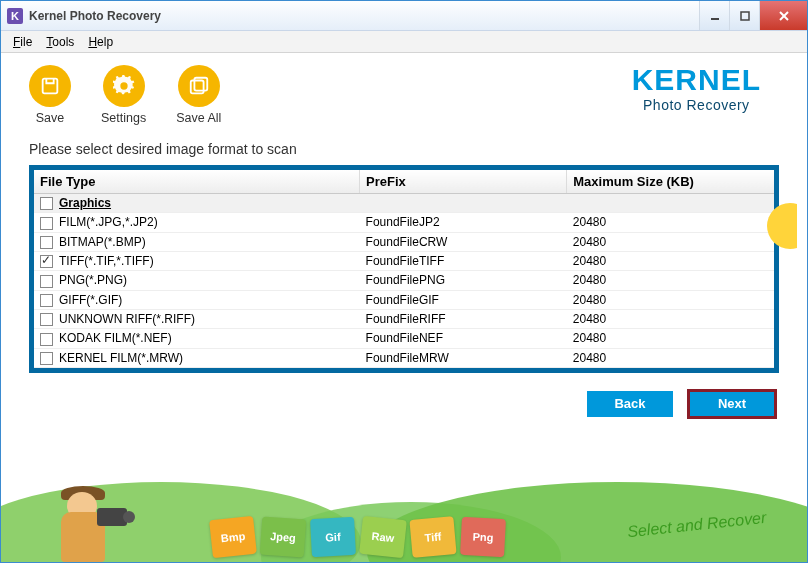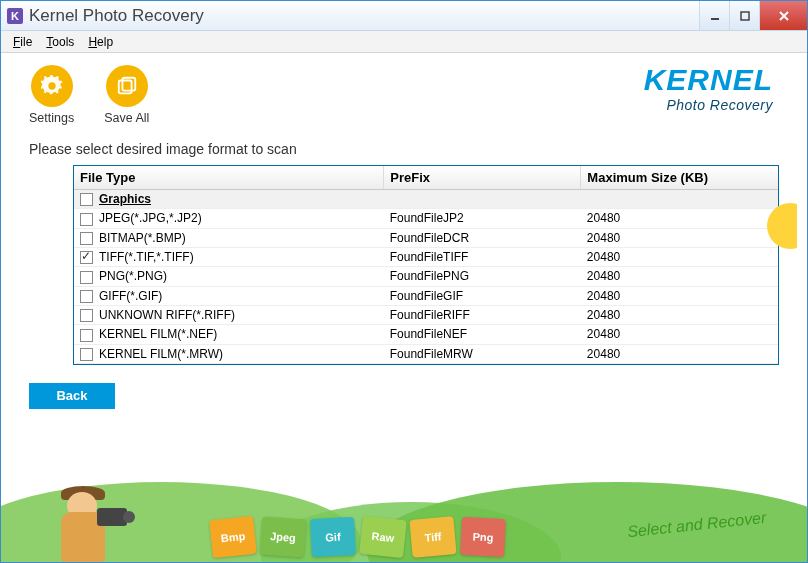--- a/index.html
+++ b/index.html
@@ -1,46 +1,46 @@
 <!DOCTYPE html>
 <html><head>
 <meta charset="utf-8">
 <style>
 * { box-sizing: border-box; margin: 0; padding: 0; }
 body { font-family: "Segoe UI", Tahoma, sans-serif; font-size: 12px; background: #fff; width: 808px; height: 563px; overflow: hidden; border: 1px solid #3b8bd0; }
 .titlebar { height: 30px; background: linear-gradient(#fdfeff, #e5eef9); display: flex; align-items: center; border-bottom: 1px solid #c9d6e8; }
 .titlebar-icon { width: 16px; height: 16px; margin: 0 6px; background: #6a4fb0; display: inline-flex; align-items: center; justify-content: center; color: #fff; font-weight: bold; font-size: 11px; border-radius: 2px; }
-.titlebar-text { flex: 1; color: #444; font-size: 17px; }
+.titlebar-text { flex: 1; color: #444; font-size: 12px; font-weight: bold; }
 .winbtns { display: flex; height: 100%; }
 .winbtn { width: 30px; display: flex; align-items: center; justify-content: center; border-left: 1px solid #d0dae6; background: linear-gradient(#f7fbff,#dce8f6); }
 .winbtn.close { width: 48px; background: linear-gradient(#e57373,#c93a2b); color: #fff; }
 .menubar { height: 22px; background: #f3f3f3; border-bottom: 1px solid #d4d4d4; display: flex; align-items: center; padding: 0 6px; gap: 2px; }
 .menubar span { padding: 0 6px; }
 .menubar span:first-letter { text-decoration: underline; }
 .content { position: relative; padding: 12px 28px 0 28px; height: calc(100% - 52px); background: #fff; }
 .toolbar { display: flex; gap: 30px; align-items: flex-start; }
 .tb-item { text-align: center; cursor: pointer; }
 .tb-circle { width: 42px; height: 42px; border-radius: 50%; background: #f6b600; margin: 0 auto 4px; display: flex; align-items: center; justify-content: center; color: #fff; }
 .tb-label { color: #333; font-size: 12.5px; }
-.brand { position: absolute; right: 34px; top: 10px; text-align: right; font-style: italic; }
+.brand { position: absolute; right: 46px; top: 10px; text-align: center; }
 .brand-k { font-size: 30px; font-weight: 600; color: #0098db; letter-spacing: 1px; }
 .brand-sub { color: #0c4a6e; font-size: 14px; letter-spacing: 0.5px; }
 .instruction { margin-top: 16px; margin-bottom: 8px; color: #333; font-size: 14px; }
-.tablewrap { border: 1px solid #0369a1; background: #fff; margin-left: 44px; }
+.tablewrap { border: 5px solid #0369a1; background: #fff; }
 table { width: 100%; border-collapse: collapse; font-size: 12px; }
 thead th { text-align: left; font-weight: bold; background: linear-gradient(#fff,#ededed); border-bottom: 1px solid #c9c9c9; border-right: 1px solid #dcdcdc; padding: 4px 6px; font-size: 13px; }
 thead th:last-child { border-right: none; }
 tbody td { padding: 2px 6px; border-bottom: 1px solid #eee; }
 .col-type { width: 44%; }
 .col-prefix { width: 28%; }
 .col-size { width: 28%; }
 .grouprow td { background: #f1f1f1; font-weight: bold; text-decoration: underline; }
 .chk { display: inline-block; width: 13px; height: 13px; border: 1px solid #888; background: #fff; vertical-align: middle; margin-right: 6px; position: relative; }
 .chk.checked::after { content: "✓"; position: absolute; top: -3px; left: 0; font-size: 12px; color: #333; }
-.actions { margin-top: 18px; display: flex; justify-content: center; gap: 16px; padding-right: 4px; flex-direction: column; }
+.actions { margin-top: 18px; display: flex; justify-content: flex-end; gap: 16px; padding-right: 4px; }
 .btn { width: 86px; height: 26px; display: flex; align-items: center; justify-content: center; color: #fff; font-weight: bold; font-size: 13px; cursor: pointer; }
 .btn-back { background: #0098db; }
 .btn-next { background: #0098db; outline: 3px solid #8a1d28; outline-offset: -1px; }
 .decor { position: absolute; left: 0; right: 0; bottom: 0; height: 90px; pointer-events: none; overflow: hidden; }
 .decor .hill1 { position: absolute; bottom: -40px; left: -40px; width: 400px; height: 120px; background: #8fd06c; border-radius: 50%; }
 .decor .hill2 { position: absolute; bottom: -60px; right: -60px; width: 500px; height: 140px; background: #6fc24a; border-radius: 50%; opacity: 0.9; }
 .decor .hill3 { position: absolute; bottom: -50px; left: 260px; width: 300px; height: 110px; background: #7ac95a; border-radius: 50%; opacity: 0.85; }
 .decor .tagline { position: absolute; right: 40px; bottom: 28px; color: #3b9b1f; font-size: 16px; font-style: italic; transform: rotate(-6deg); }
 .decor-top-sun { position: absolute; right: 10px; top: 150px; width: 40px; height: 46px; overflow: hidden; }
 .decor-top-sun .s { width: 46px; height: 46px; background: #ffd43a; border-radius: 50%; margin-left: 10px; }
@@ -87,20 +87,29 @@
 </div>
 
 <div class="content">
   <div class="decor-top-sun">
       <div class="s"></div>
     </div>
 
   <div class="toolbar">
     <div class="tb-item">
       <div class="tb-circle">
+          <svg width="22" height="22" viewBox="0 0 24 24" fill="none" stroke="#fff" stroke-width="2">
+            <rect x="4" y="4" width="16" height="16" rx="2"></rect>
+            <polyline points="8,4 8,9 16,9 16,4"></polyline>
+          </svg>
+        </div>
+      <div class="tb-label">Save</div>
+    </div>
+    <div class="tb-item">
+      <div class="tb-circle">
           <svg width="22" height="22" viewBox="0 0 24 24" fill="#fff">
             <path d="M12 8a4 4 0 100 8 4 4 0 000-8zm9 4l2 1-1 2-2-.5a8 8 0 01-1.5 2.6l.8 2-2 1-1.4-1.6a8 8 0 01-3 .5l-.9 2h-2l-.9-2a8 8 0 01-3-.5L5 20l-2-1 .8-2A8 8 0 012.3 14.5L.3 15l-1-2 2-1a8 8 0 010-3l-2-1 1-2 2 .5A8 8 0 013.8 3.9L3 2l2-1 1.4 1.6a8 8 0 013-.5L10.3 0h2l.9 2a8 8 0 013 .5L17.6 1l2 1-.8 2a8 8 0 011.5 2.6l2-.5 1 2-2 1a8 8 0 010 3z" opacity="0.95"></path>
           </svg>
         </div>
       <div class="tb-label">Settings</div>
     </div>
     <div class="tb-item">
       <div class="tb-circle">
           <svg width="22" height="22" viewBox="0 0 24 24" fill="none" stroke="#fff" stroke-width="2">
             <rect x="3" y="6" width="14" height="14" rx="2"></rect>
@@ -125,27 +134,27 @@
           <th class="col-type">File Type</th>
           <th class="col-prefix">PreFix</th>
           <th class="col-size">Maximum Size (KB)</th>
         </tr>
       </thead>
       <tbody id="tbody">
           <tr class="grouprow">
             <td colspan="3"><span class="chk"></span><span>Graphics</span></td>
           </tr>
           <tr>
-            <td><span class="chk"></span><span>JPEG(*.JPG,*.JP2)</span></td>
+            <td><span class="chk"></span><span>FILM(*.JPG,*.JP2)</span></td>
             <td>FoundFileJP2</td>
             <td>20480</td>
           </tr>
           <tr>
             <td><span class="chk"></span><span>BITMAP(*.BMP)</span></td>
-            <td>FoundFileDCR</td>
+            <td>FoundFileCRW</td>
             <td>20480</td>
           </tr>
           <tr>
             <td><span class="chk checked"></span><span>TIFF(*.TIF,*.TIFF)</span></td>
             <td>FoundFileTIFF</td>
             <td>20480</td>
           </tr>
           <tr>
             <td><span class="chk"></span><span>PNG(*.PNG)</span></td>
             <td>FoundFilePNG</td>
@@ -155,35 +164,36 @@
             <td><span class="chk"></span><span>GIFF(*.GIF)</span></td>
             <td>FoundFileGIF</td>
             <td>20480</td>
           </tr>
           <tr>
             <td><span class="chk"></span><span>UNKNOWN RIFF(*.RIFF)</span></td>
             <td>FoundFileRIFF</td>
             <td>20480</td>
           </tr>
           <tr>
-            <td><span class="chk"></span><span>KERNEL FILM(*.NEF)</span></td>
+            <td><span class="chk"></span><span>KODAK FILM(*.NEF)</span></td>
             <td>FoundFileNEF</td>
             <td>20480</td>
           </tr>
           <tr>
             <td><span class="chk"></span><span>KERNEL FILM(*.MRW)</span></td>
             <td>FoundFileMRW</td>
             <td>20480</td>
           </tr>
         </tbody>
     </table>
   </div>
 
   <div class="actions">
     <div class="btn btn-back">Back</div>
+    <div class="btn btn-next">Next</div>
   </div>
 
   <div class="decor">
     <div class="hill1"></div>
       <div class="hill3"></div>
       <div class="hill2"></div>
     <div class="photographer">
       <div class="hat"></div>
         <div class="head"></div>
         <div class="body"></div>

